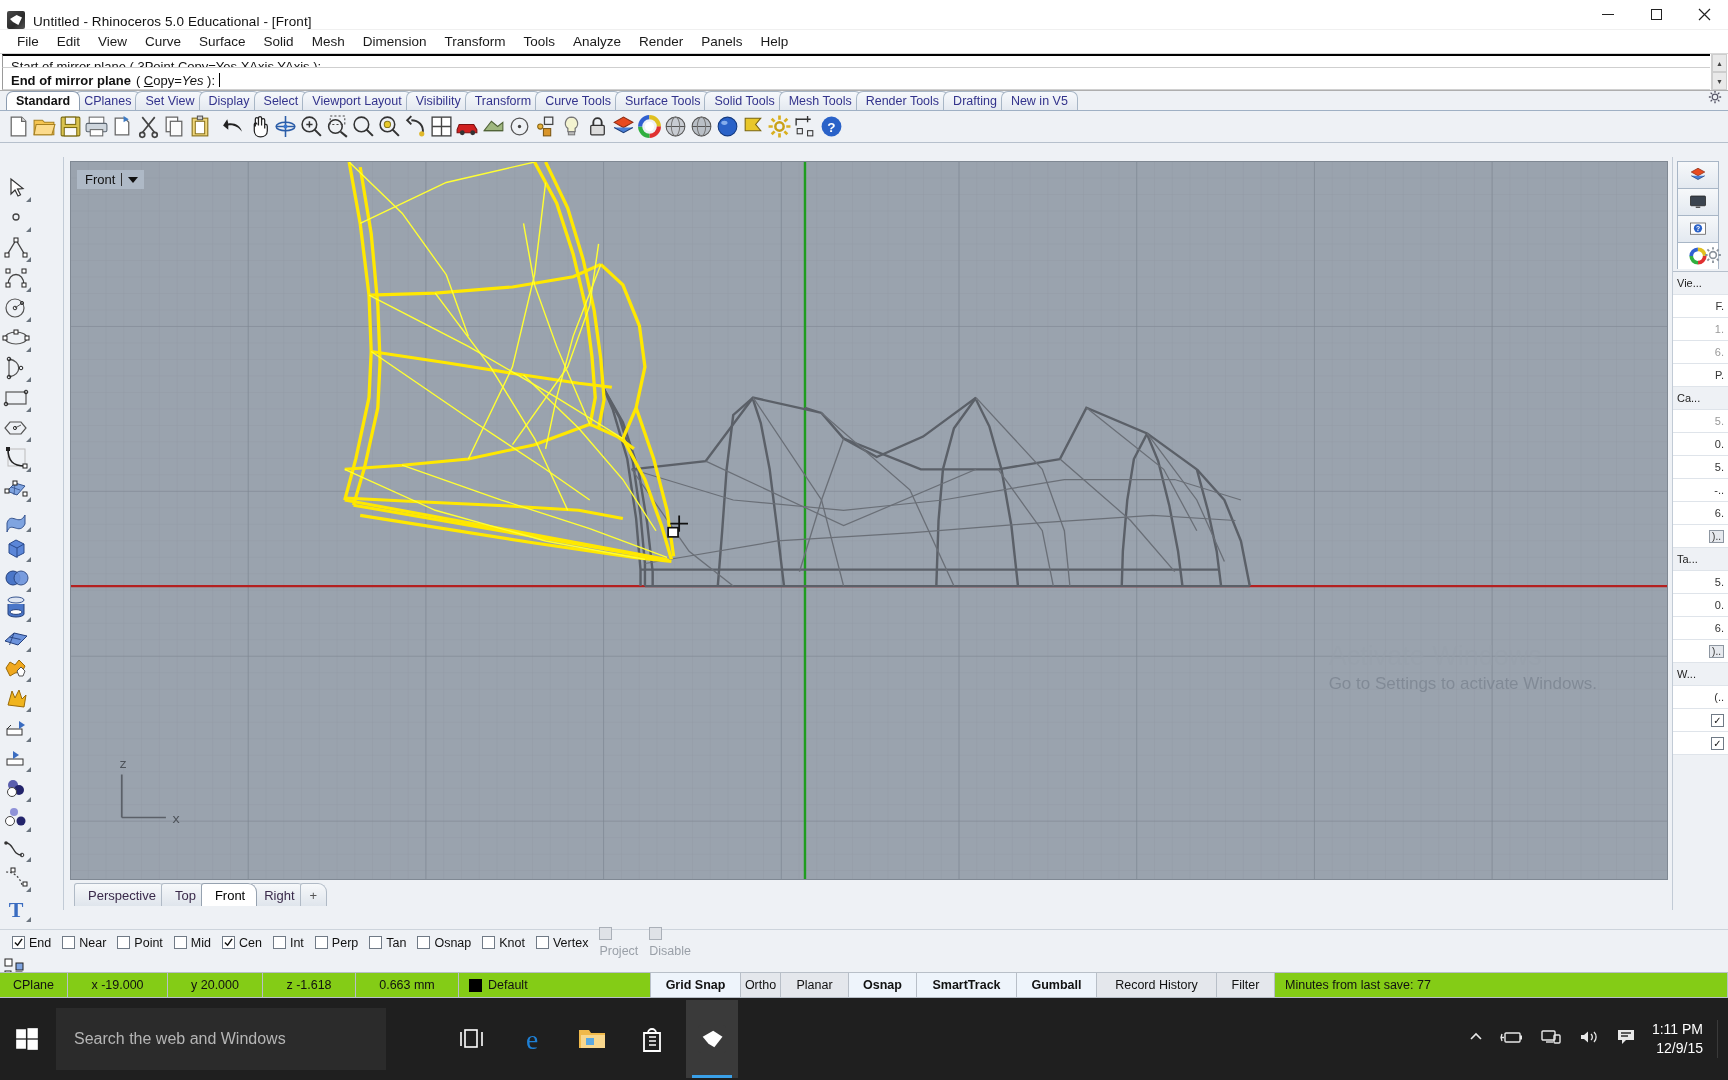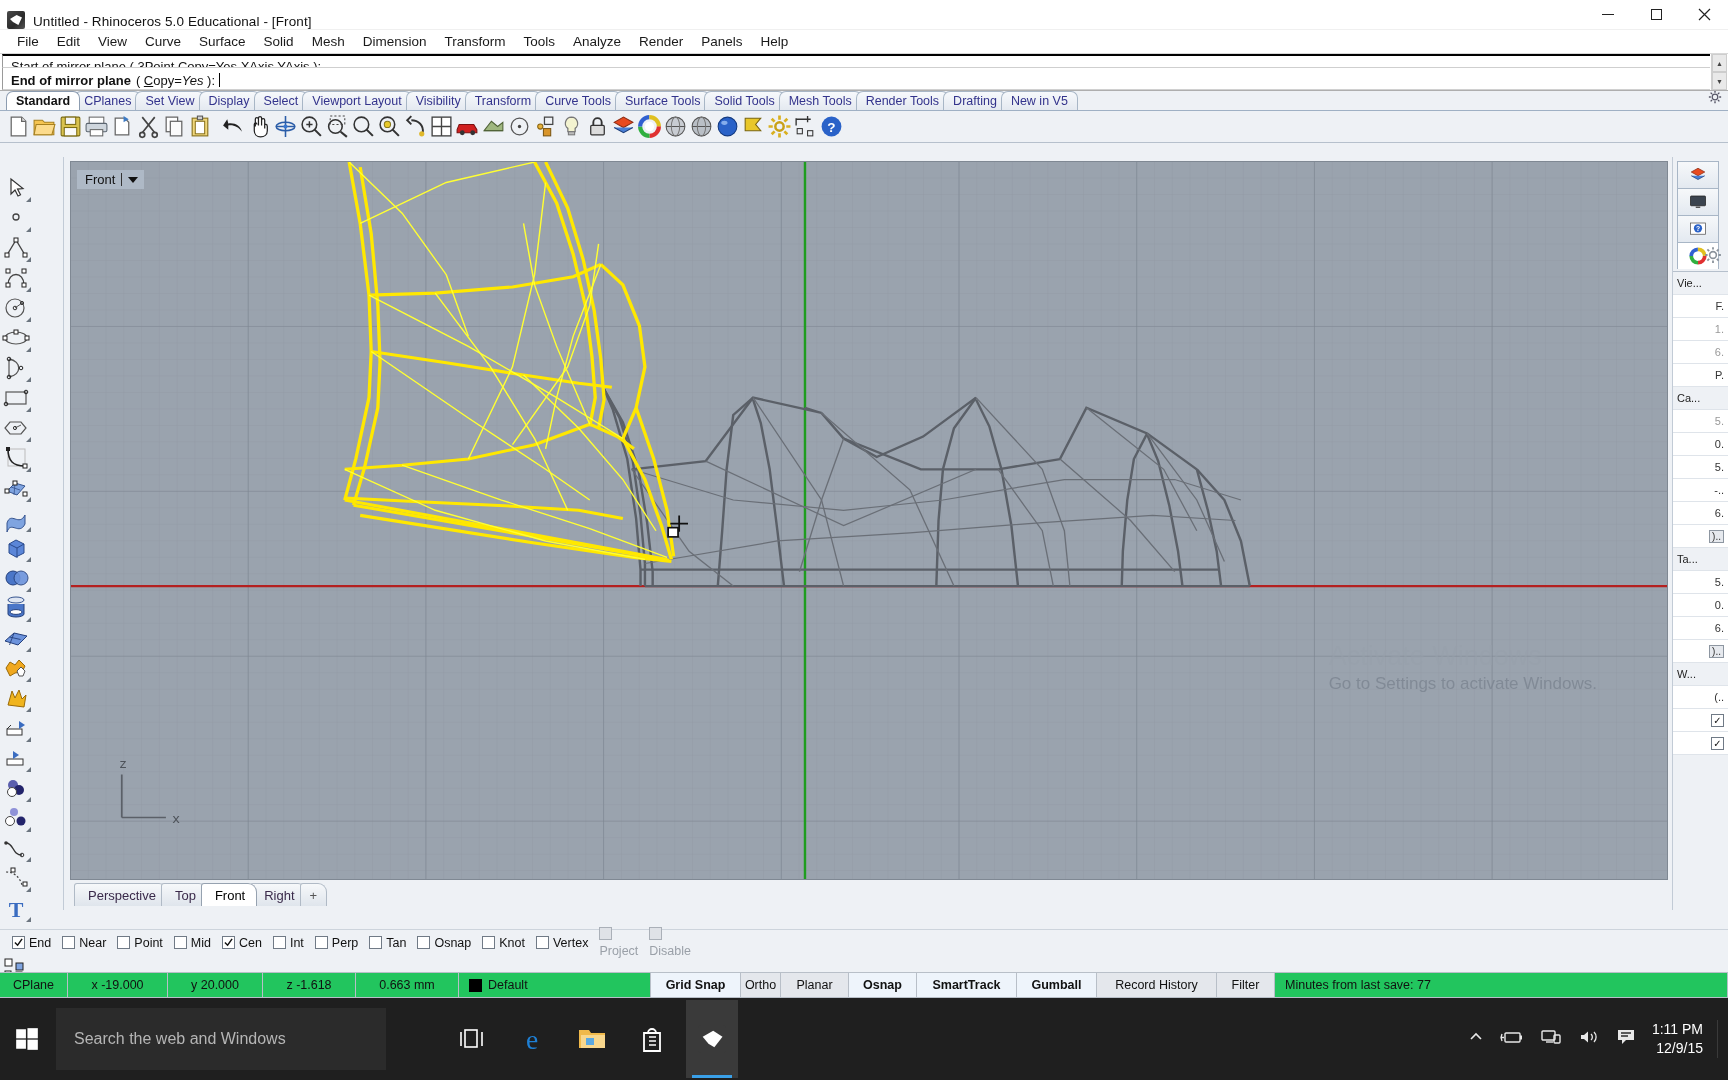--- a/index.html
+++ b/index.html
@@ -174,21 +174,21 @@
   .cbox {
     width:13px;height:13px;border:1px solid #707a86;background:#fff;flex:none;
     display:flex;align-items:center;justify-content:center;
   }
   .cbox.dis { background:#dfe2e7; border-color:#aab0b8; }
   .cbox svg { display:block; }
 
   
   .statusbar {
     position:absolute; left:0; right:0; bottom: 82px; height: 26px;
-    background:#22c55e; display:flex; align-items:stretch; font-size:12.5px; color:#111;
+    background:#84cc16; display:flex; align-items:stretch; font-size:12.5px; color:#111;
     border-top:1px solid #b8bfc8; border-bottom:1px solid #b8bfc8;
   }
   .sb-cell {
     display:flex; align-items:center; justify-content:center; padding: 0 10px;
     border-right:1px solid #b8bfc8; white-space:nowrap;
   }
   .sb-cell.wide { justify-content:flex-start; }
   .sb-toggle { font-weight:700; background:#eef4fb; }
   .sb-toggle.off { font-weight:400; background:#e4e7ec; }
   .swatch { width:13px;height:13px;background:#000;margin-right:6px; flex:none; }

